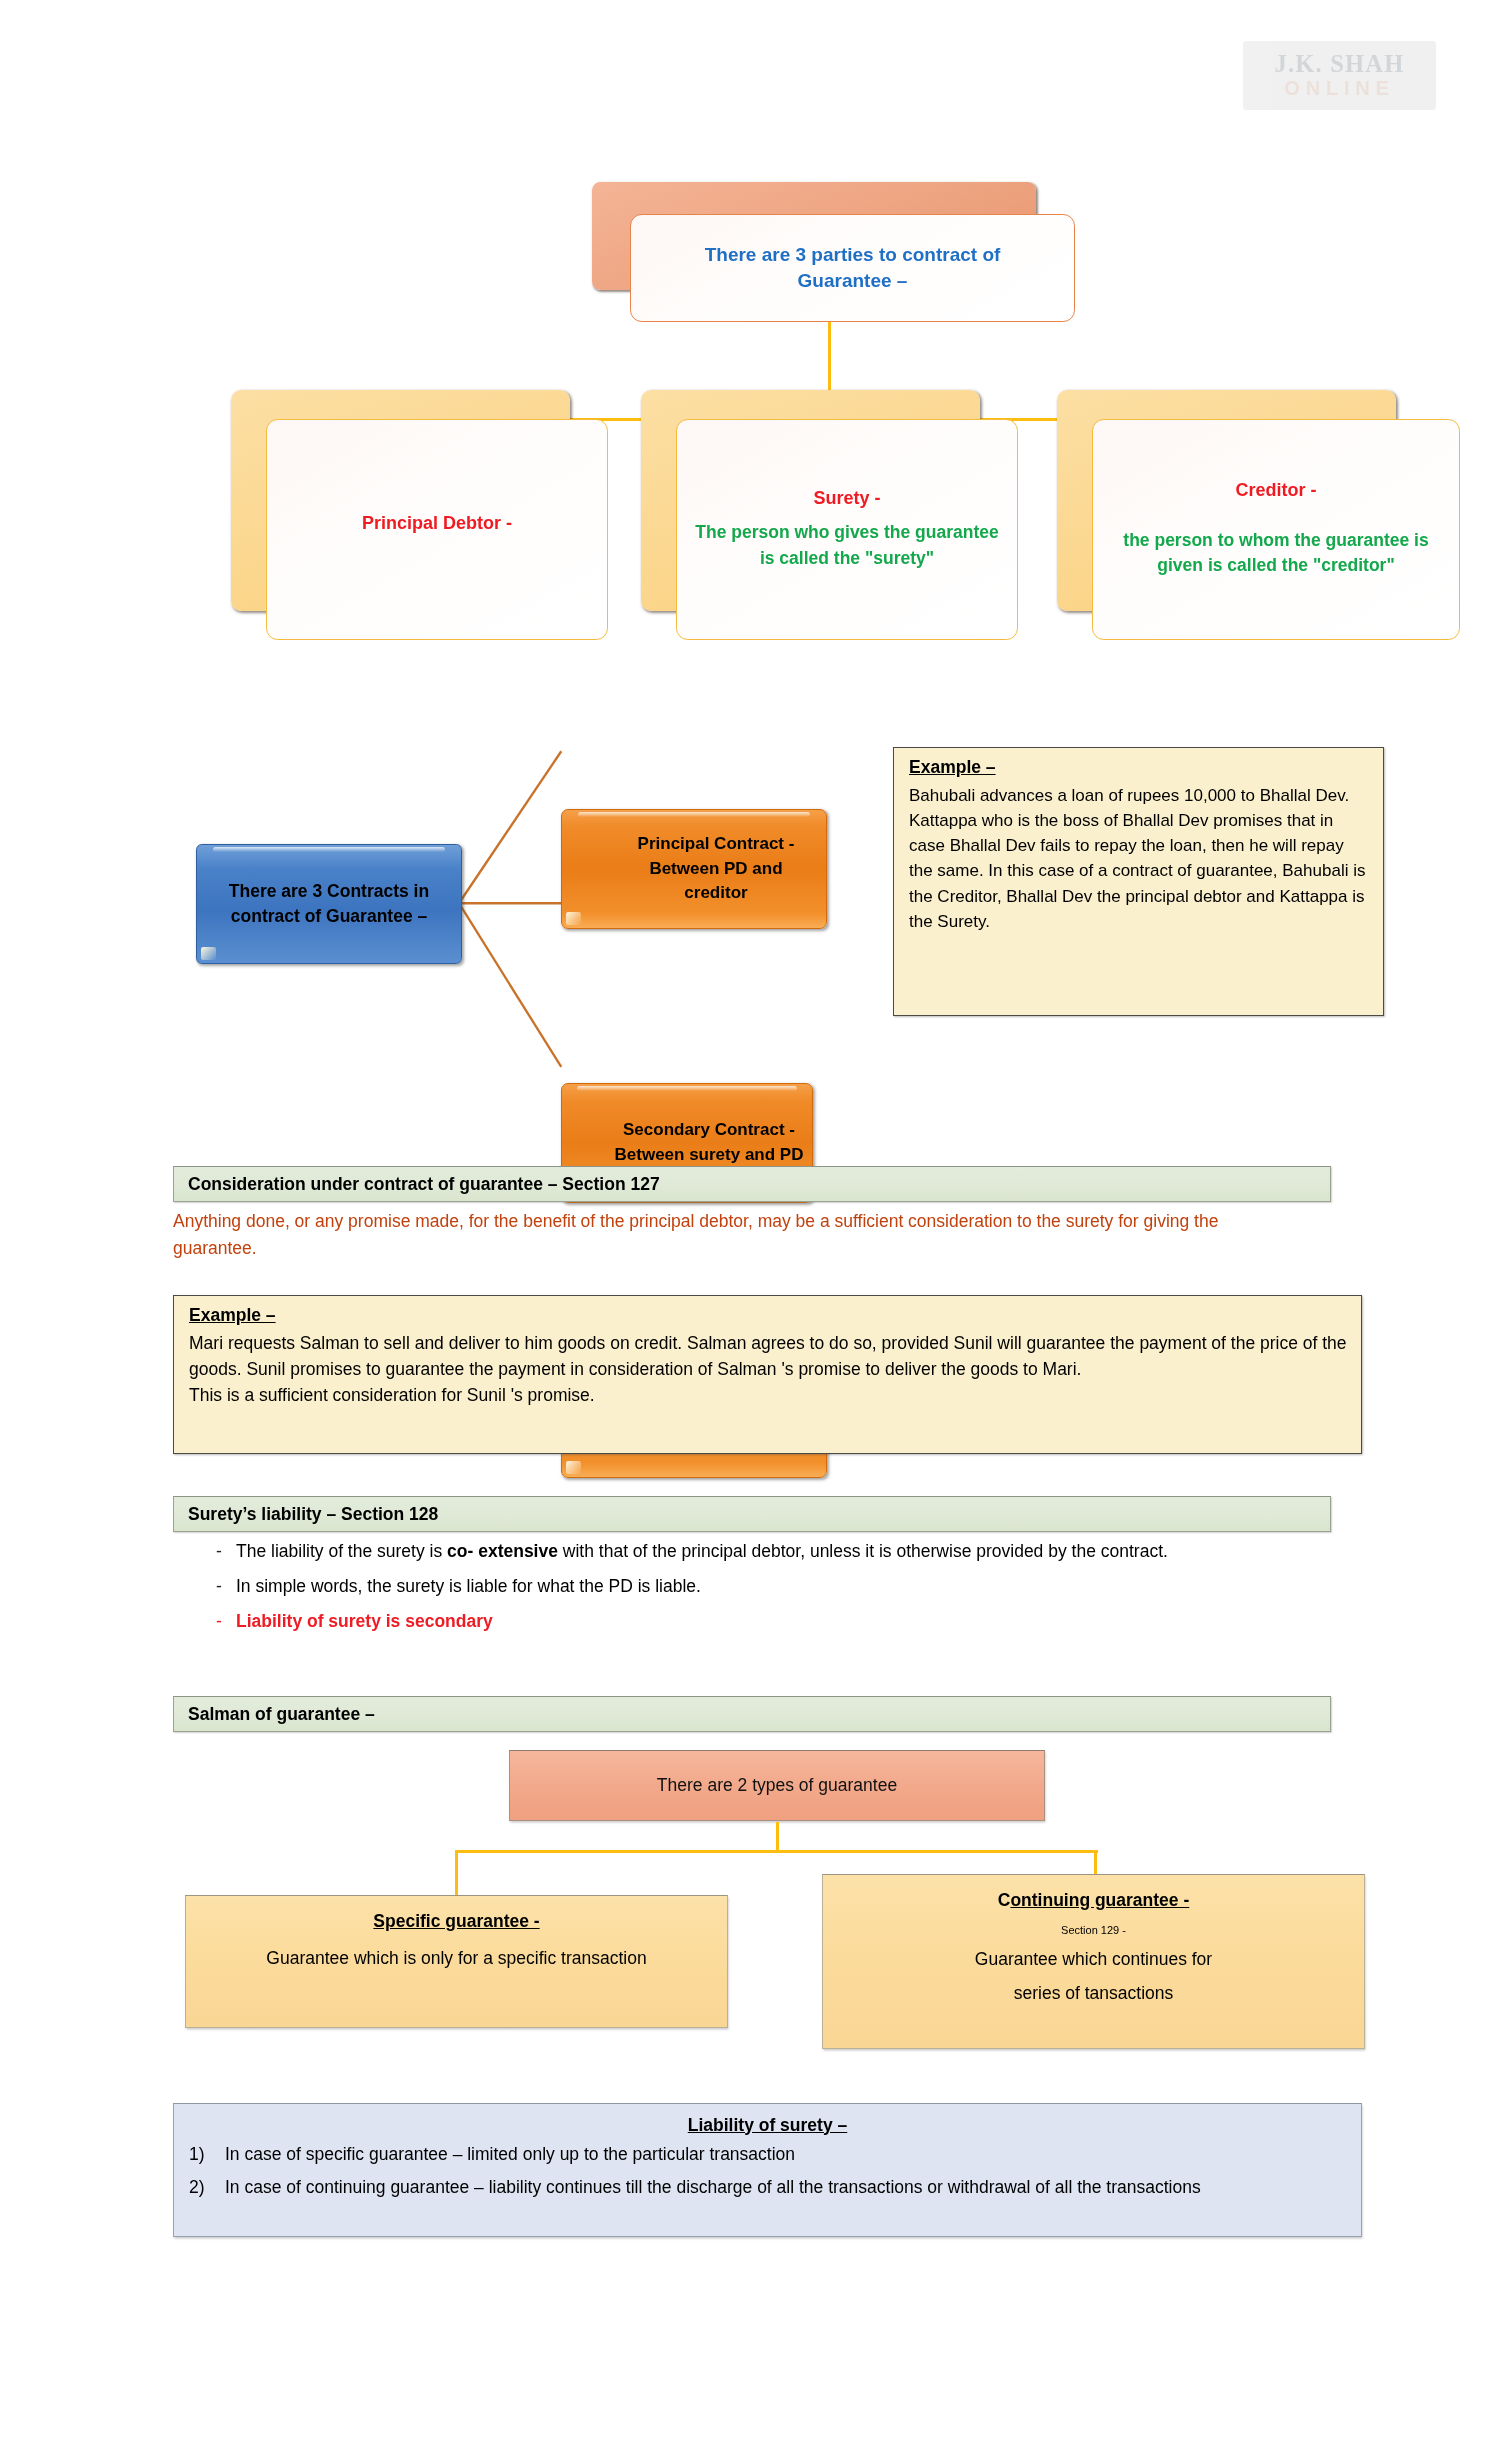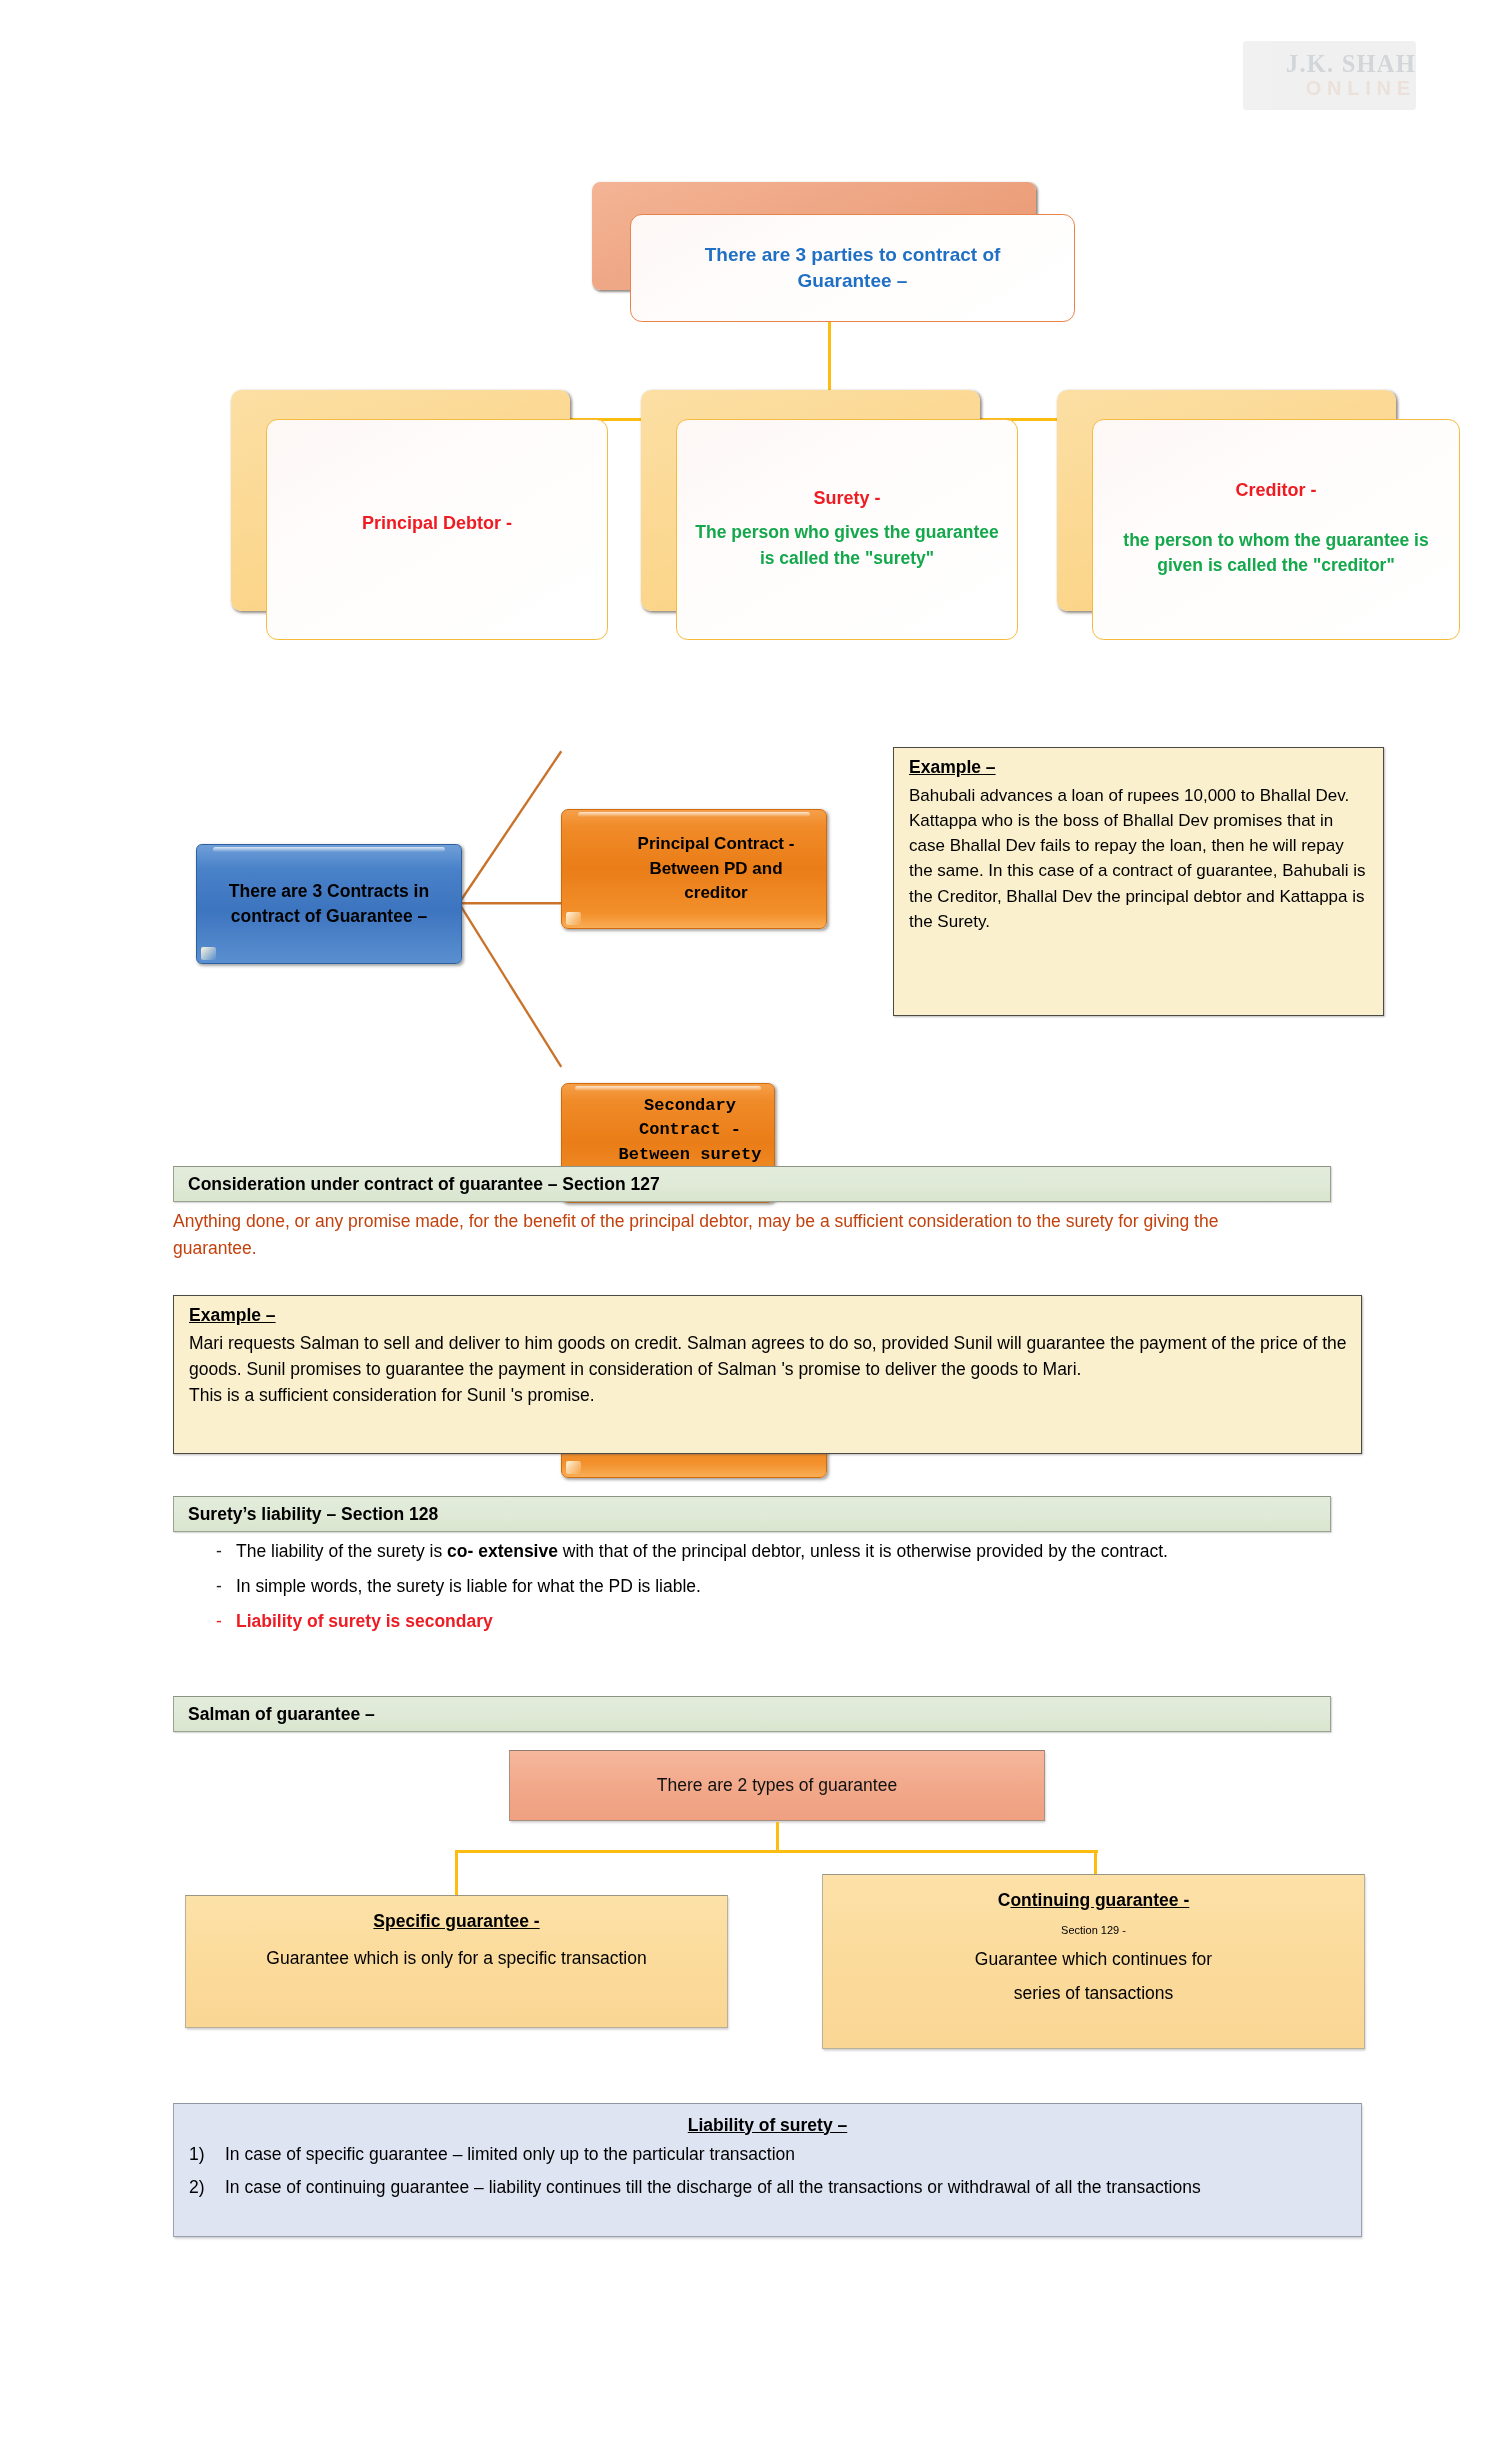--- a/index.html
+++ b/index.html
@@ -8,25 +8,25 @@
     width:1496px; height:2462px;
     background:#ffffff;
     font-family:"Liberation Sans", sans-serif;
     position:relative;
     overflow:hidden;
   }
 
   
   #logo {
     position:absolute; left:1243px; top:41px;
-    width:173px; height:69px;
+    width:193px; height:69px;
     background:#e8e8e8;
     border-radius:3.5px;
     display:flex; flex-direction:column;
-    align-items:flex-end; justify-content:center;
+    align-items:center; justify-content:center;
     opacity:.62;
   }
   #logo .l1 {
     font-size:24.5px; font-weight:bold; letter-spacing:1.2px;
     color:#b9bdc2; font-family:"Liberation Serif", serif;
     line-height:1;
   }
   #logo .l2 {
     font-size:20px; font-weight:bold; letter-spacing:5.8px;
     color:#e2cfc4; line-height:1.1; margin-top:1.2px;
@@ -228,21 +228,21 @@
 
   <div class="abs box3d-orange" style="left:561px;top:689px;width:266px;height:120px;">
     <div style="font-size:17px;line-height:1.45;">
       <div>Principal Contract -</div>
       <div>Between PD and</div>
       <div>creditor</div>
     </div>
     <span class="glint"></span>
   </div>
 
-  <div class="abs box3d-orange" style="left:561px;top:843px;width:214px;height:120px;font-family:Liberation Mono, monospace;">
+  <div class="abs box3d-orange" style="left:561px;top:843px;width:252px;height:120px;">
     <div style="font-size:17px;line-height:1.45;">
       <div>Secondary Contract  -</div>
       <div>Between surety and PD</div>
     </div>
     <span class="glint"></span>
   </div>
 
   <div class="abs box3d-orange" style="left:561px;top:998px;width:266px;height:120px;">
     <div style="font-size:17px;line-height:1.7;">
       <div>implied -</div>

